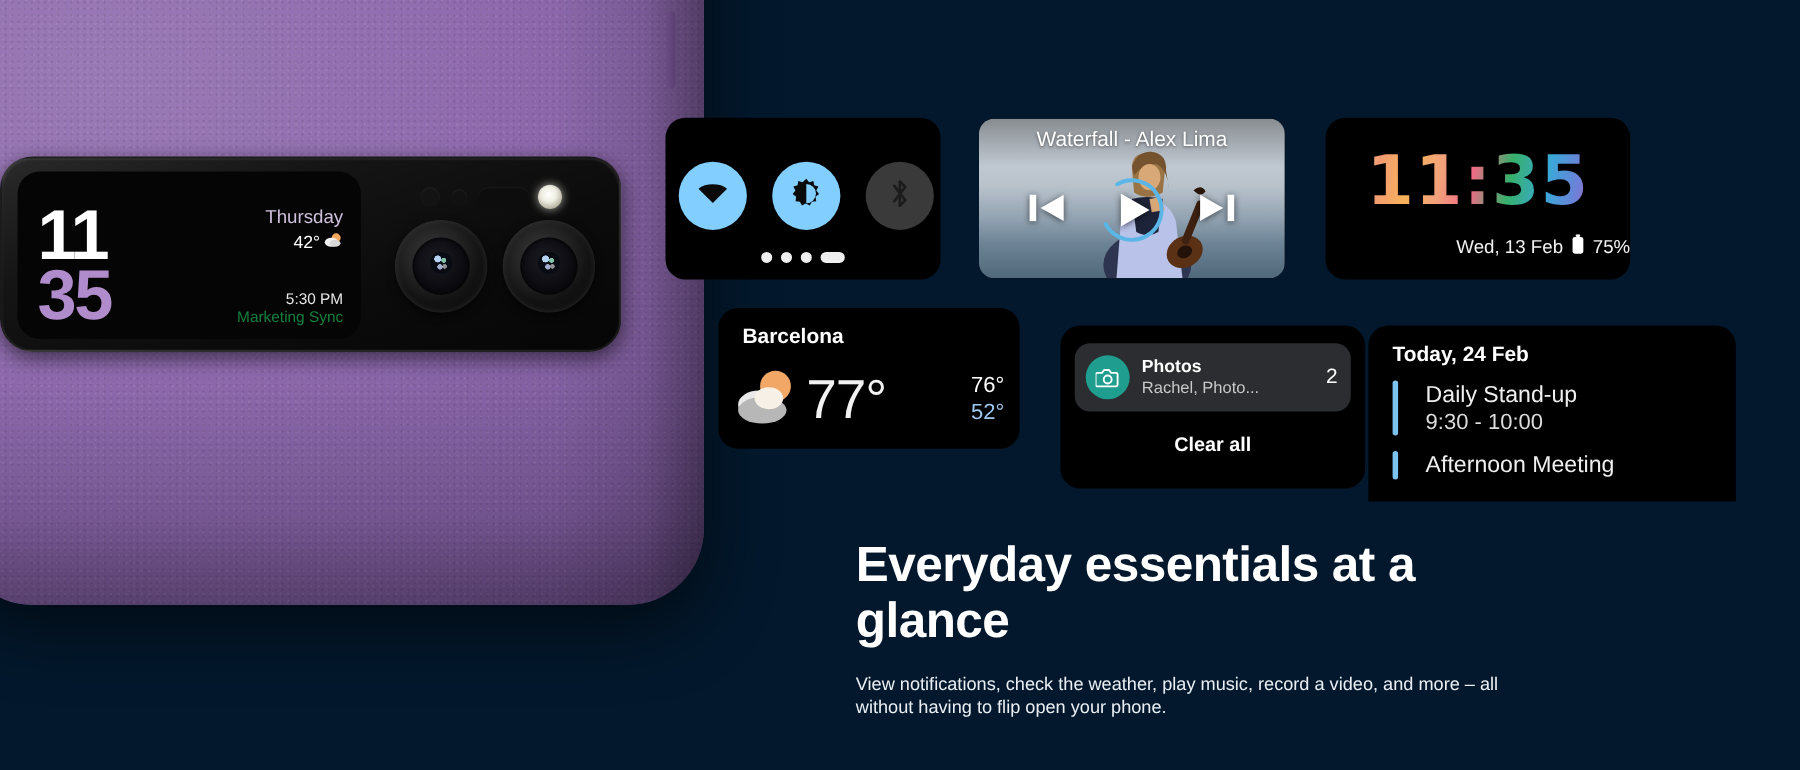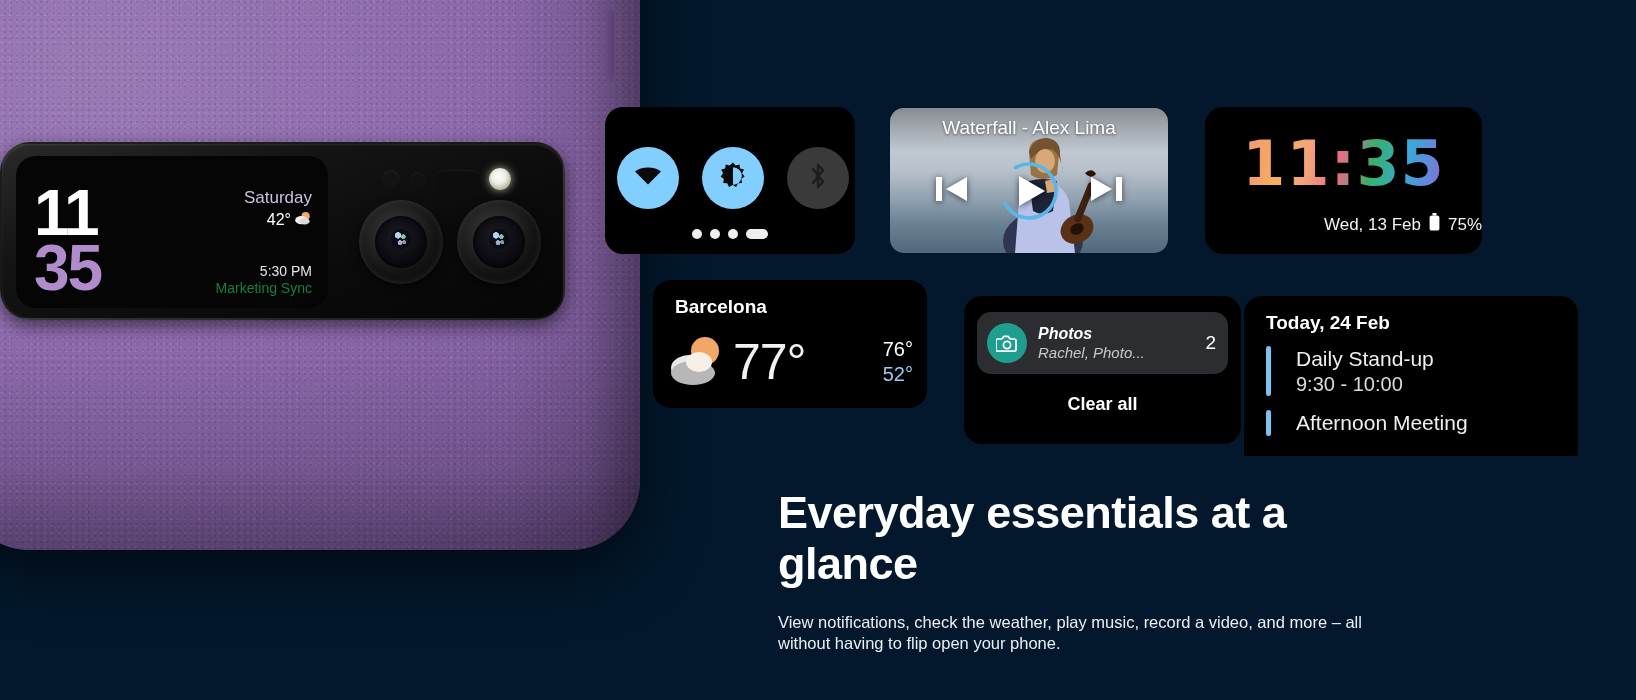--- a/index.html
+++ b/index.html
@@ -206,21 +206,21 @@
   #notif-widget { left:964px; top:296px; width:277px; height:148px; }
   #notif-card {
     position:absolute; left:13px; top:16px; right:13px; height:62px;
     background:#2b2d30; border-radius:14px;
     display:flex; align-items:center; padding:0 12px 0 10px; gap:11px;
   }
   #notif-avatar {
     width:40px; height:40px; border-radius:50%; background:#1f9e8f;
     display:flex; align-items:center; justify-content:center; flex:0 0 auto;
   }
-  #notif-textcol { flex:1; min-width:0;font-style:italic; }
+  #notif-textcol { flex:1; min-width:0; }
   #notif-app { color:#ffffff; font-size:16px; font-weight:700; line-height:1.25; }
   #notif-sub { color:#c8c8c8; font-size:15px; line-height:1.25; white-space:nowrap; overflow:hidden; }
   #notif-count { color:#ffffff; font-size:19px; font-weight:500; flex:0 0 auto; }
   #notif-clear {
     position:absolute; left:0; right:0; top:98px; text-align:center;
     color:#ffffff; font-size:18px; font-weight:700; cursor:pointer;
   }
 
   
   #cal-widget { left:1244px; top:296px; width:334px; height:160px; border-radius:18px 18px 0 0; }
@@ -259,21 +259,21 @@
 
     <div id="camera-deck">
 
       <div id="cover-screen">
         <div class="cover-time">
           <span class="cover-hh">11</span>
           <span class="cover-mm">35</span>
         </div>
         <div class="cover-right">
           <div>
-            <div class="cover-day">Saturday</div>
+            <div class="cover-day">Thursday</div>
             <div class="cover-weather">
               <span>42°</span>
               <span>
                 <svg width="18" height="14" viewBox="0 0 18 14">
                   <circle cx="11.6" cy="5.2" r="4.1" fill="#f5a95e"></circle>
                   <ellipse cx="7.4" cy="9.2" rx="6.2" ry="4.1" fill="#f0f0f0"></ellipse>
                   <ellipse cx="10.6" cy="10.2" rx="5" ry="3.2" fill="#d9d9d9"></ellipse>
                 </svg>
               </span>
             </div>

